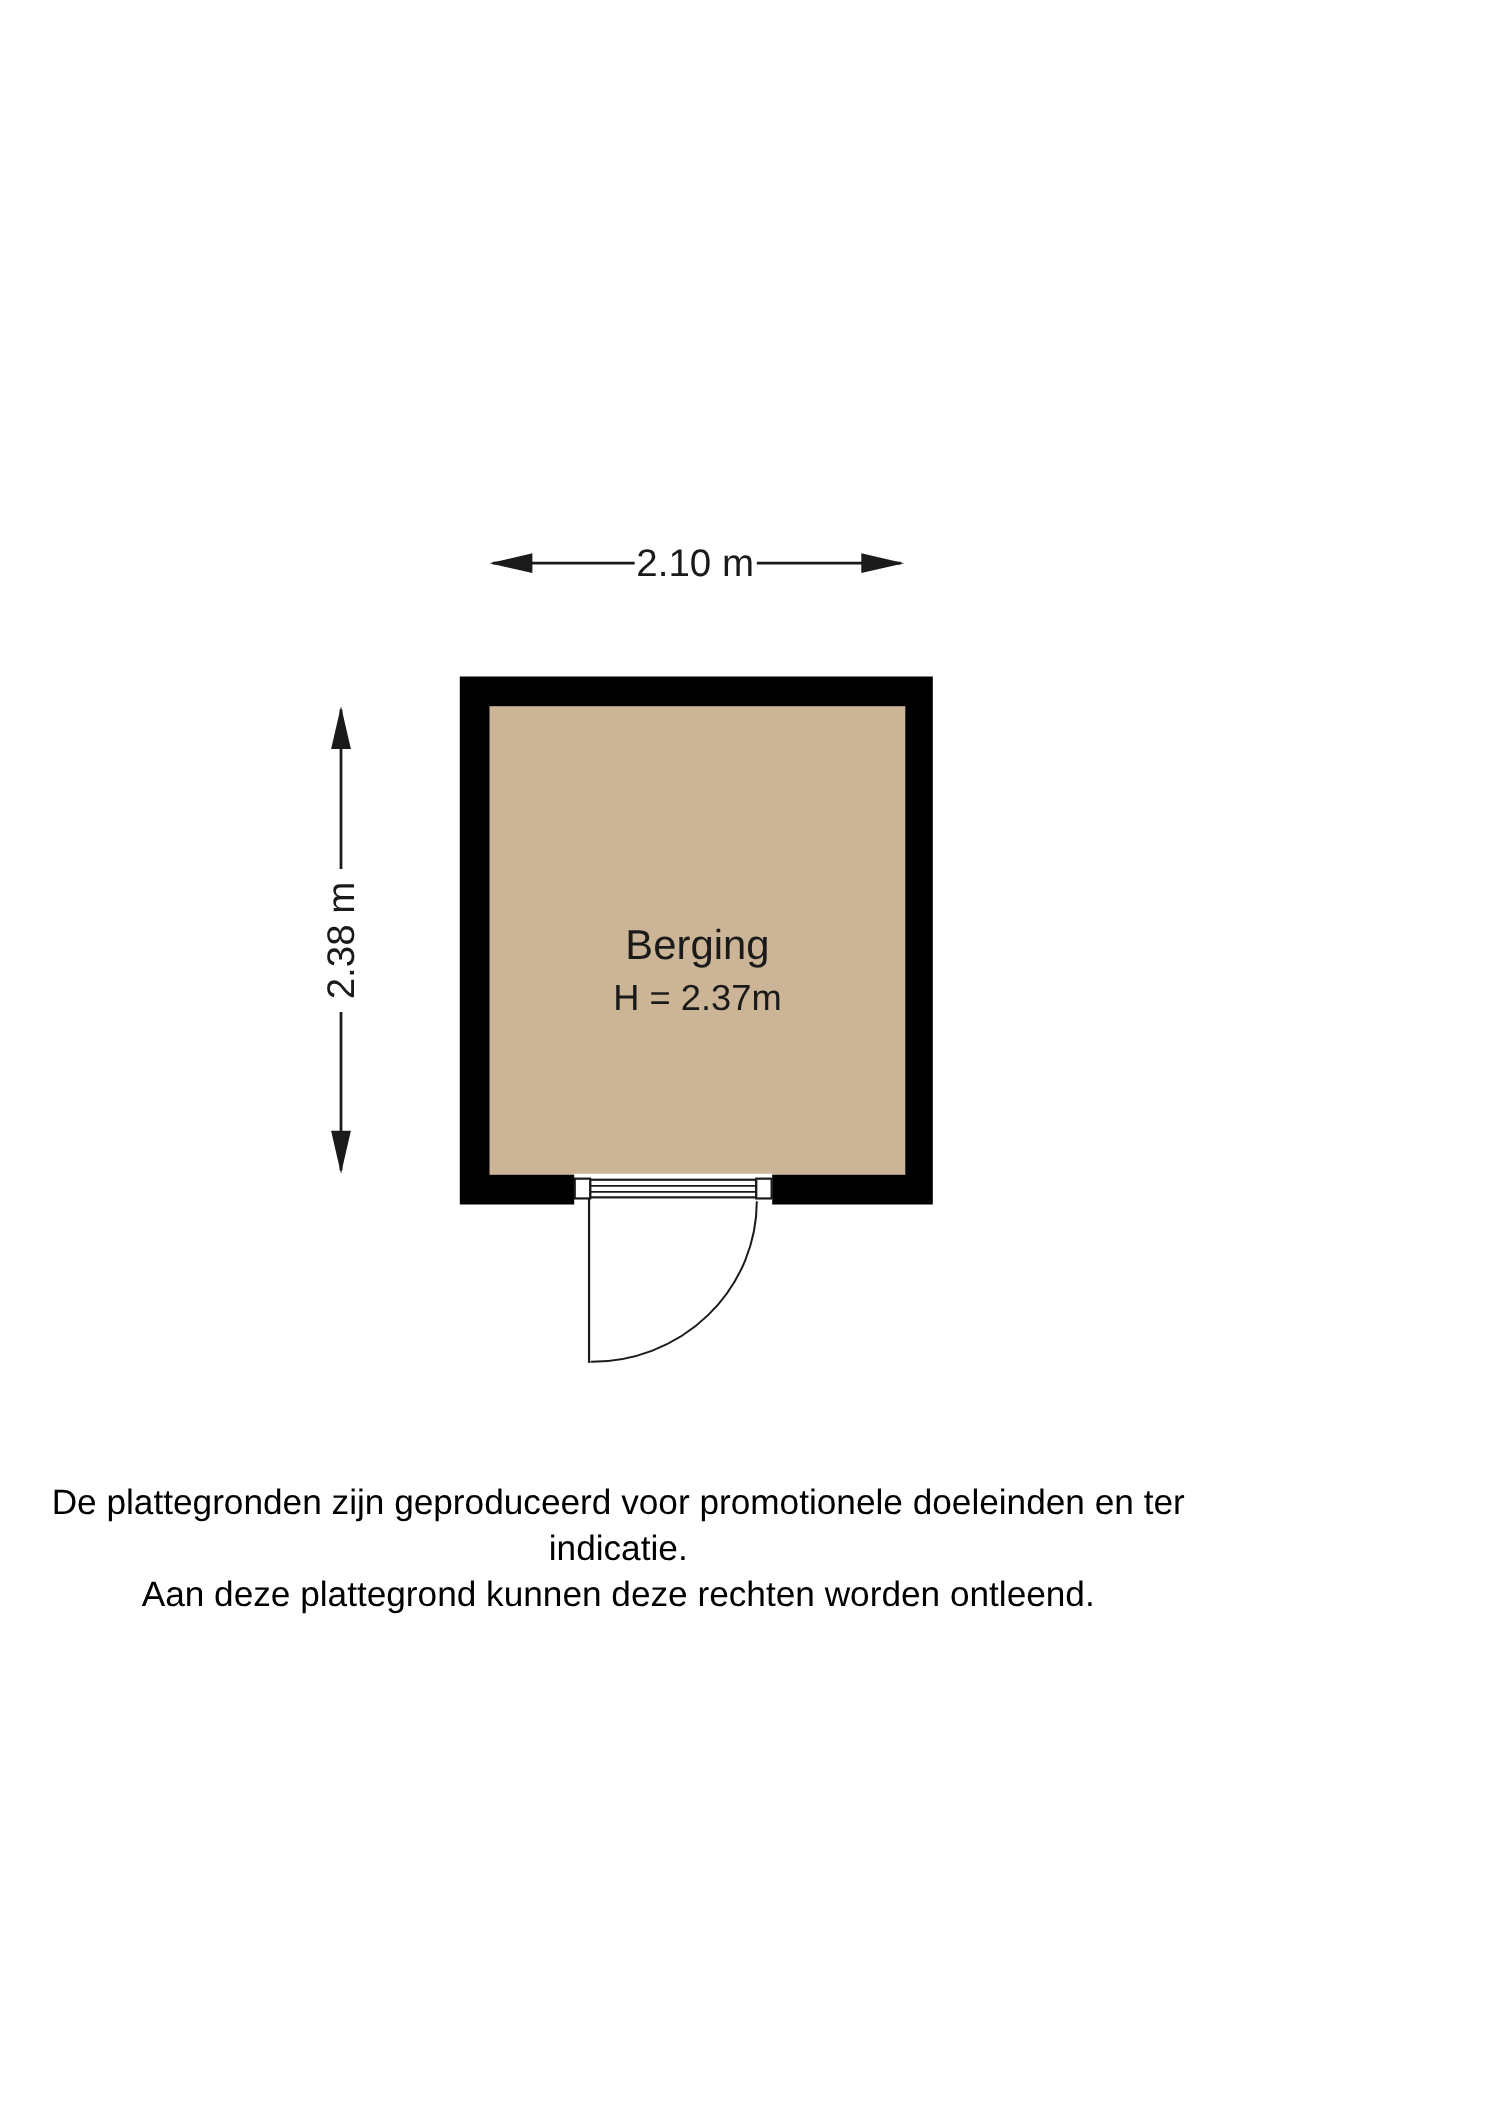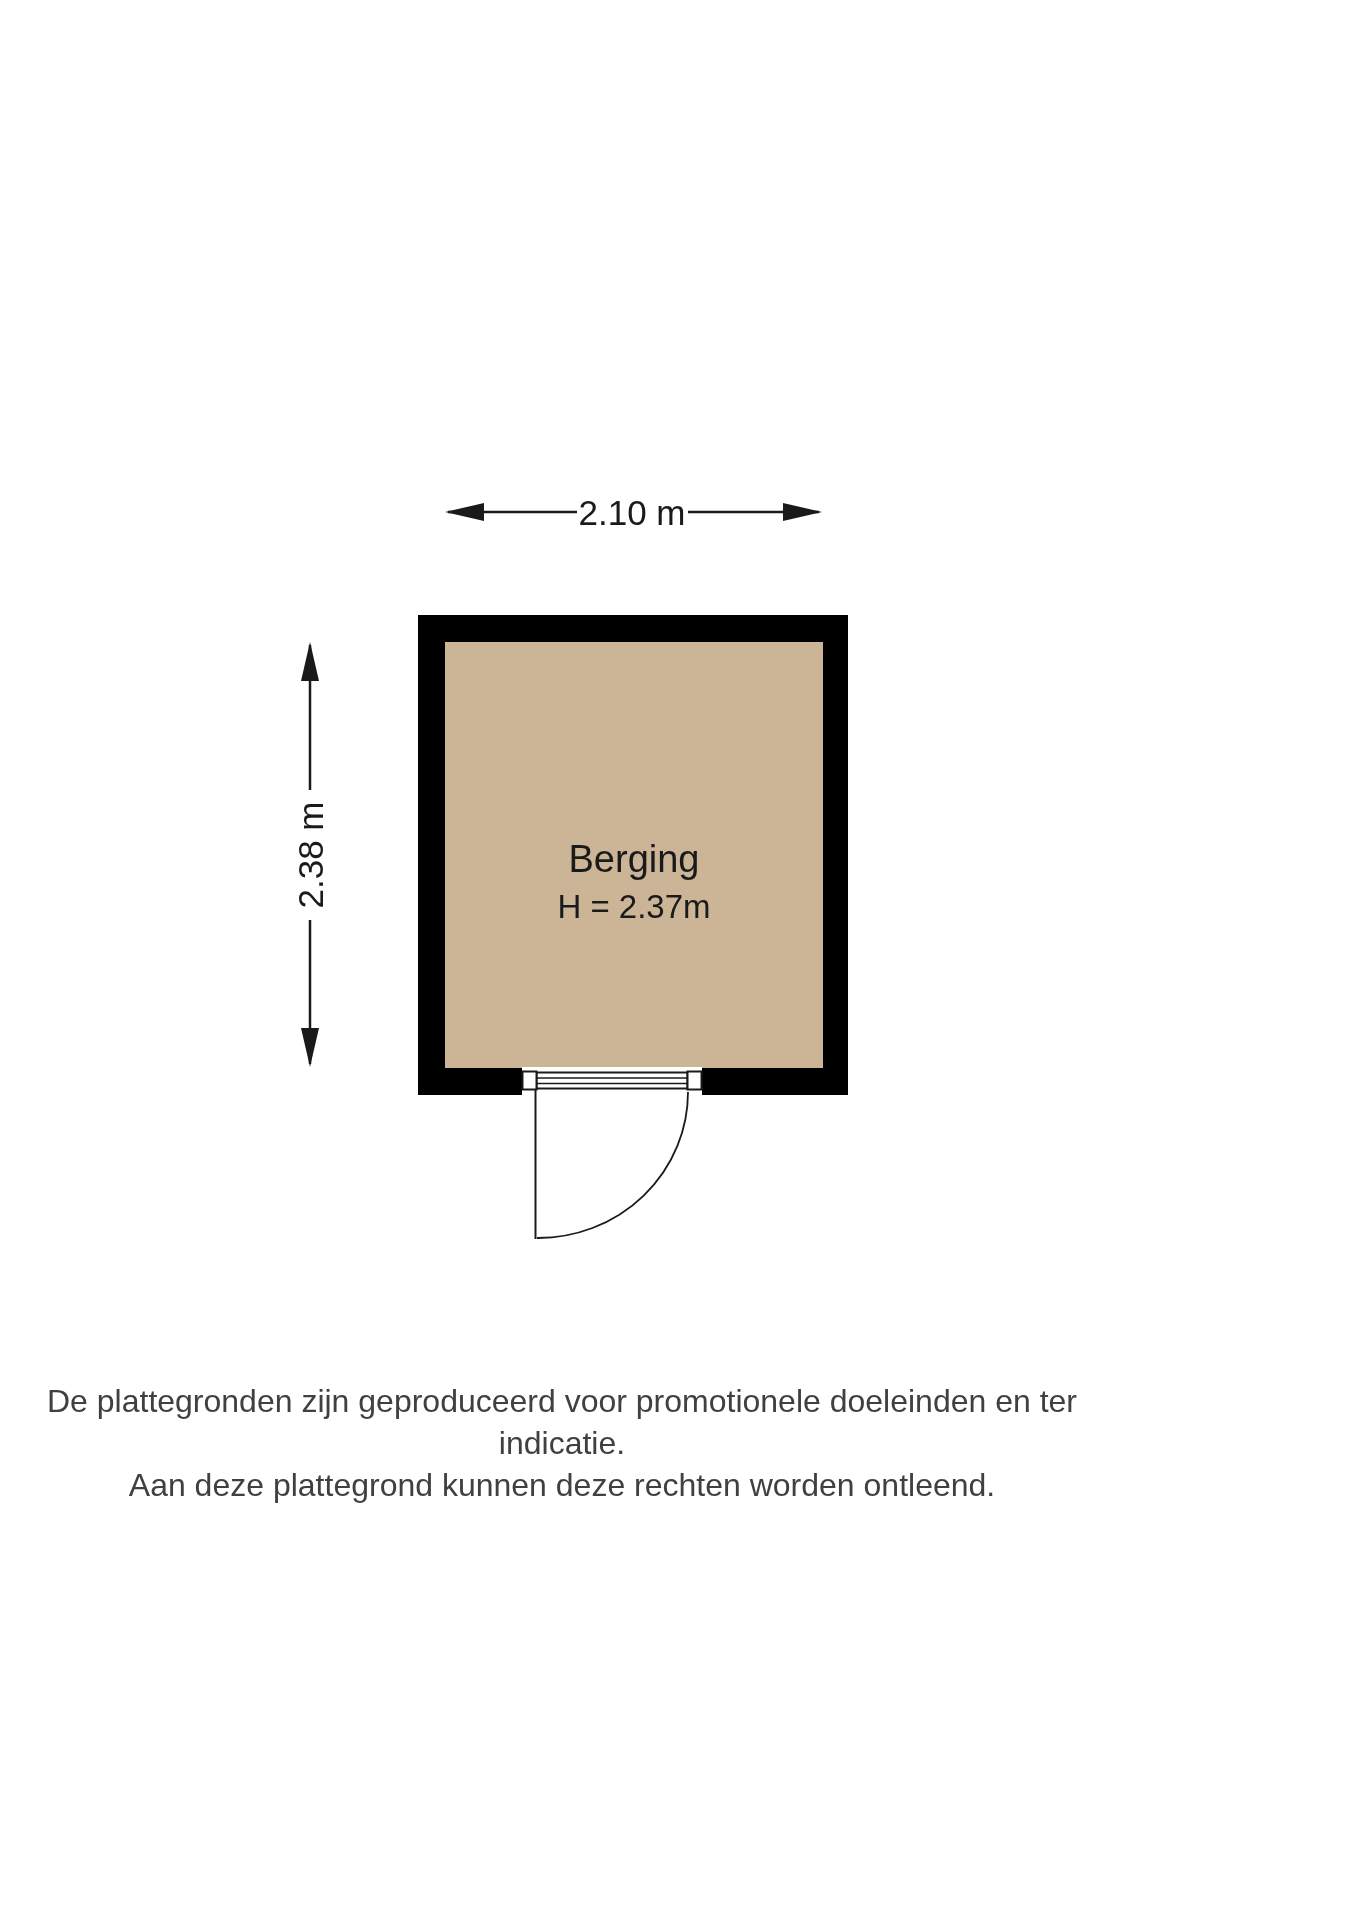--- a/index.html
+++ b/index.html
@@ -33,23 +33,22 @@
     font-size: 33px;
   }
   .disclaimer {
     position: absolute;
     left: 0;
     right: 0;
     top: 1344px;
     text-align: center;
     font-size: 32px;
     line-height: 42px;
-    color: #404040;
+    color: #000000;
     letter-spacing: 0px;
-    margin-top: 36px;
   }
 </style>
 </head>
 <body>
 
 <div id="canvas">
 
   <svg id="plan-svg" width="1358" height="1920" viewBox="0 0 1358 1920" xmlns="http://www.w3.org/2000/svg">
 
     <g>

